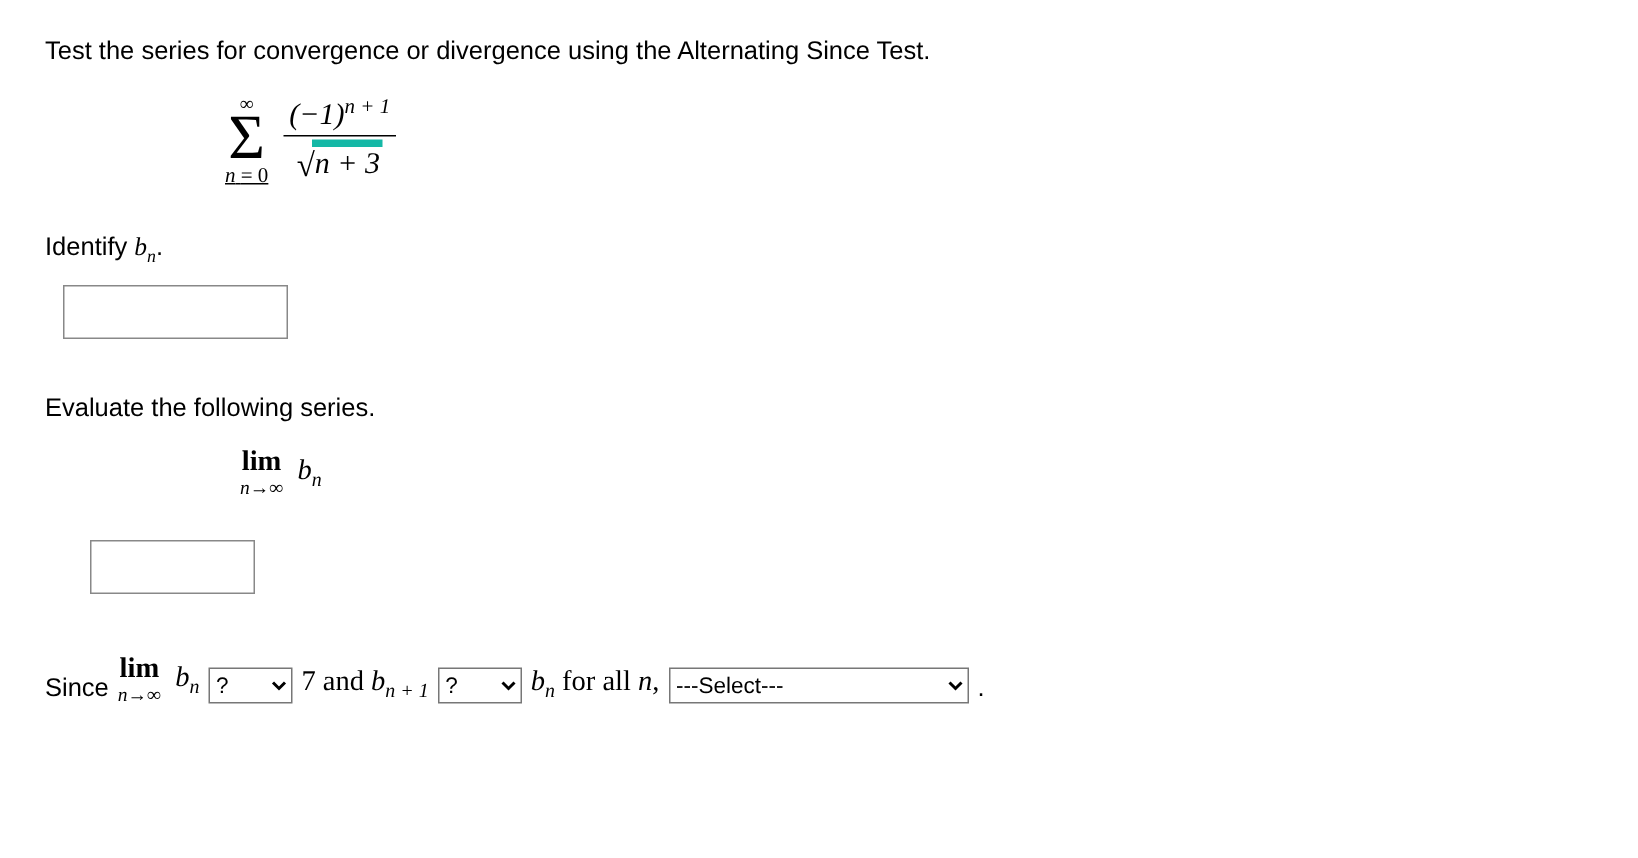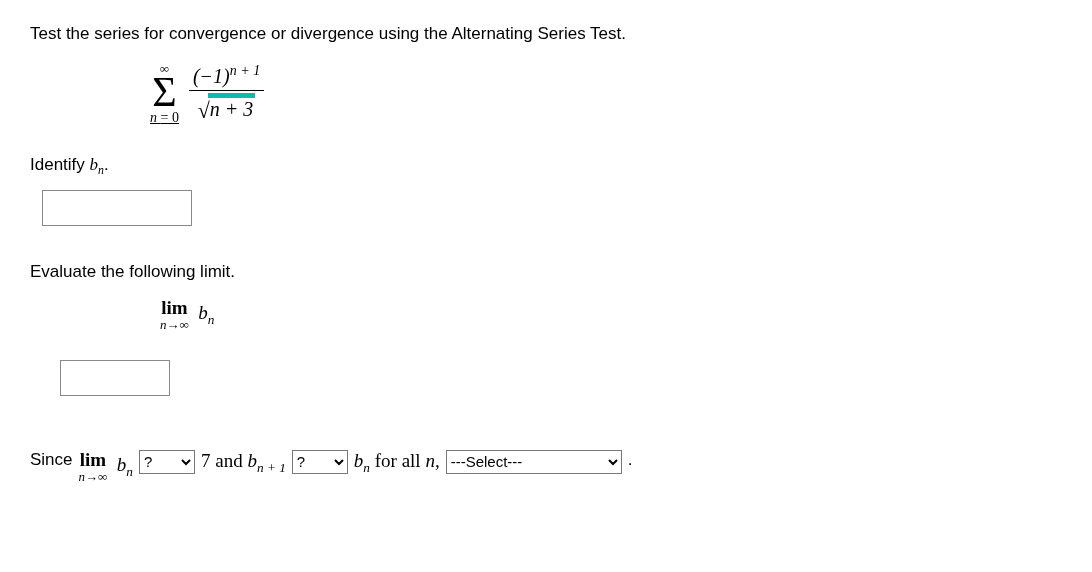--- a/index.html
+++ b/index.html
@@ -130,54 +130,53 @@
       border: 1px solid #888;
       width: 110px;
       height: 36px;
       margin-bottom: 40px;
       margin-left: 30px;
       font-size: 16px;
       padding: 4px;
     }
     .conclusion-line {
       display: flex;
-      align-items: flex-start;
+      align-items: flex-end;
       flex-wrap: nowrap;
       gap: 6px;
       font-size: 17px;
-      margin-top: 14px;
     }
     .conclusion-line .math-chunk {
       font-family: 'Times New Roman', serif;
       font-size: 19px;
     }
     select.small-select {
       font-size: 15px;
       border: 1px solid #777;
       height: 24px;
       width: 56px;
       background: #fff;
     }
     select.large-select {
       font-size: 15px;
       border: 1px solid #777;
       height: 24px;
-      width: 176px;
+      width: 200px;
       background: #fff;
     }
     .upright {
       font-style: normal;
     }
   </style>
 </head>
 <body>
 
 
 
-<div class="question-text">Test the series for convergence or divergence using the Alternating Series Test.</div>
+<div class="question-text">Test the series for convergence or divergence using the Alternating Since Test.</div>
 
 <div class="formula-block">
   <div class="sigma-row">
     <span class="sigma-wrap">
       <span class="sigma-top">∞</span>
       <span class="sigma-symbol">Σ</span>
       <span class="sigma-bottom"><span class="italic-var">n</span> <span class="upright">= 0</span></span>
     </span>
     <span class="fraction">
       <span class="num">
@@ -191,21 +190,21 @@
     </span>
   </div>
 </div>
 
 <div class="identify-line">
   <span>Identify </span><span class="italic-var">b</span><span class="italic-var sub">n</span><span>.</span>
 </div>
 
 <input type="text" class="answer-box" value="" style="">
 
-<div class="evaluate-text">Evaluate the following limit.</div>
+<div class="evaluate-text">Evaluate the following series.</div>
 
 <div class="limit-expr">
   <span class="limit-stack">
     <span class="limit-top">lim</span>
     <span class="limit-bottom">n→∞</span>
   </span>
   <span class="italic-var">&nbsp;<span>b</span></span><span class="italic-var sub">n</span>
 </div>
 
 <input type="text" class="answer-box2" value="" style="">

